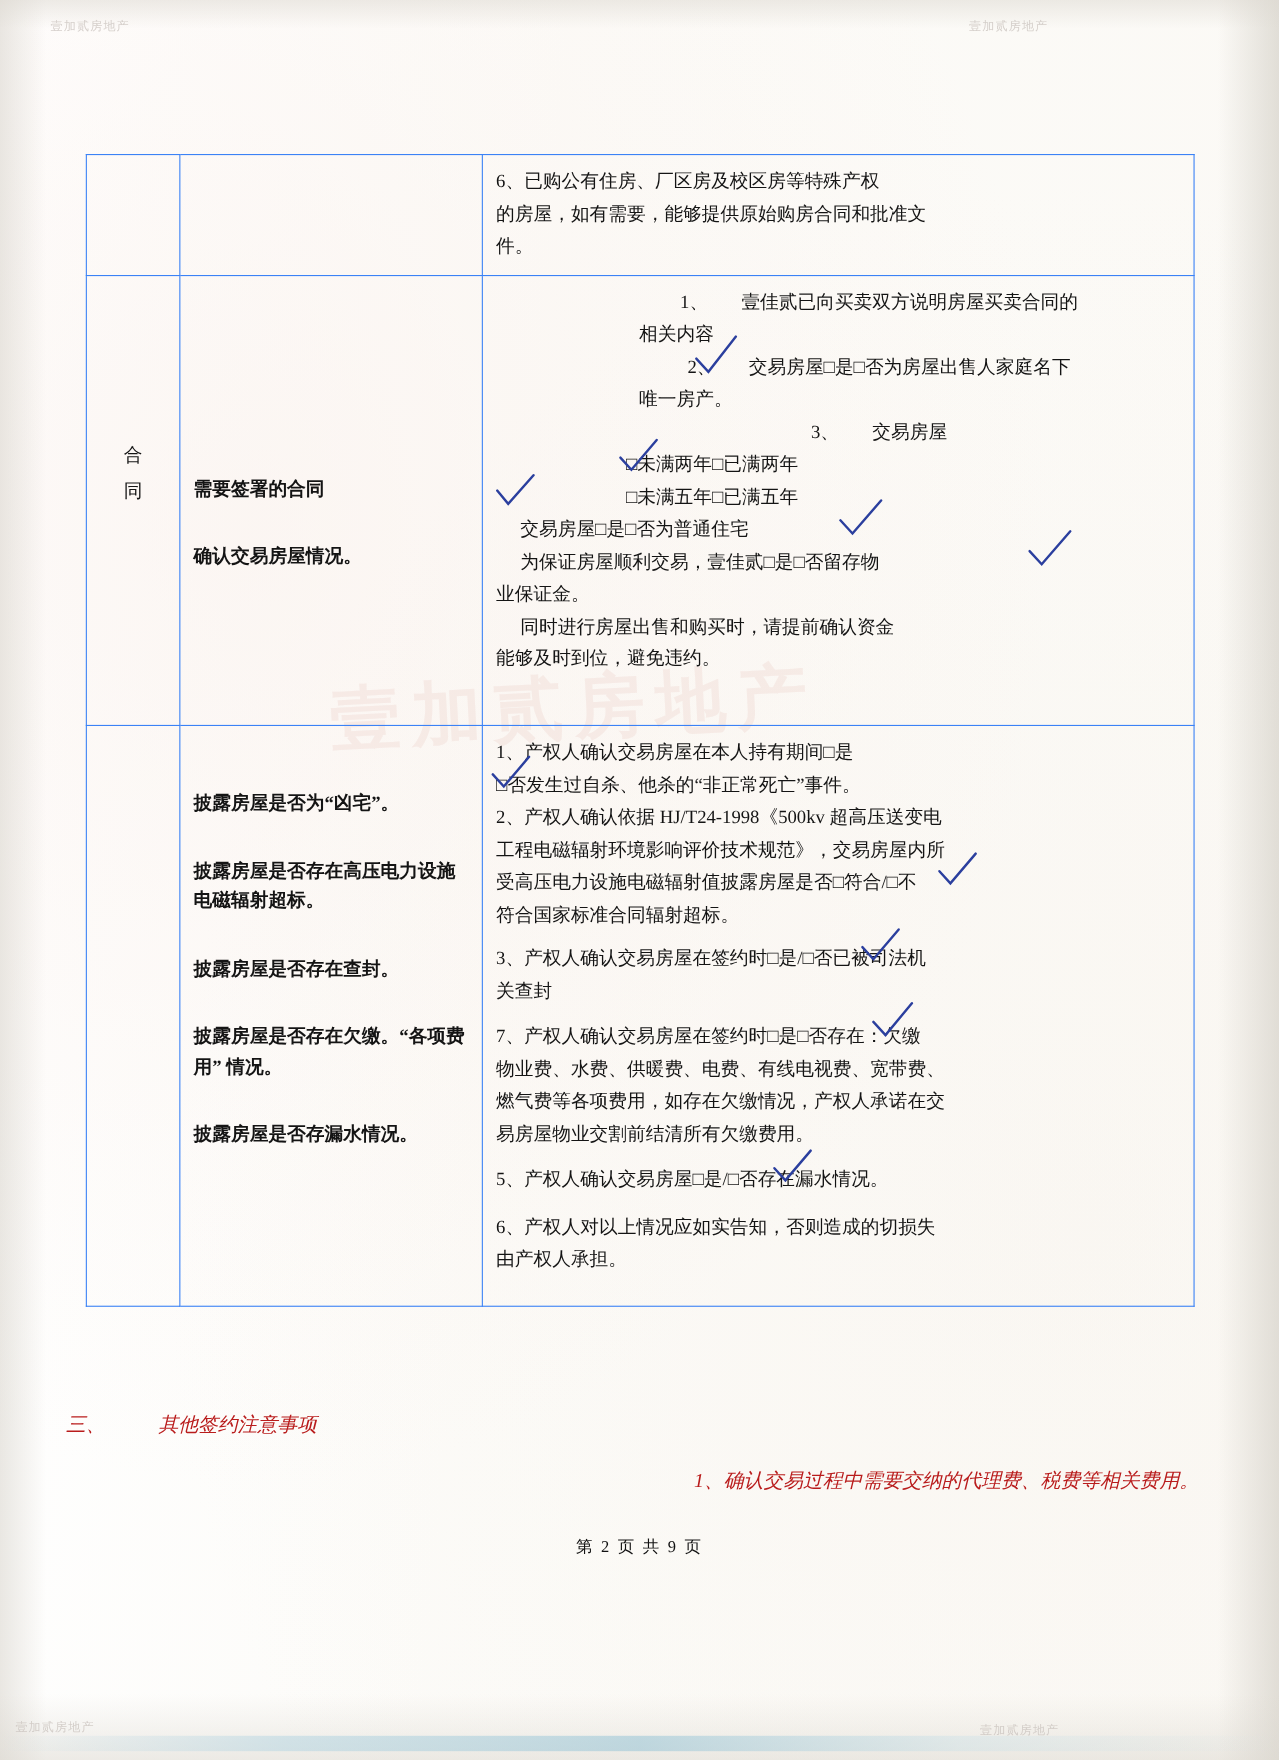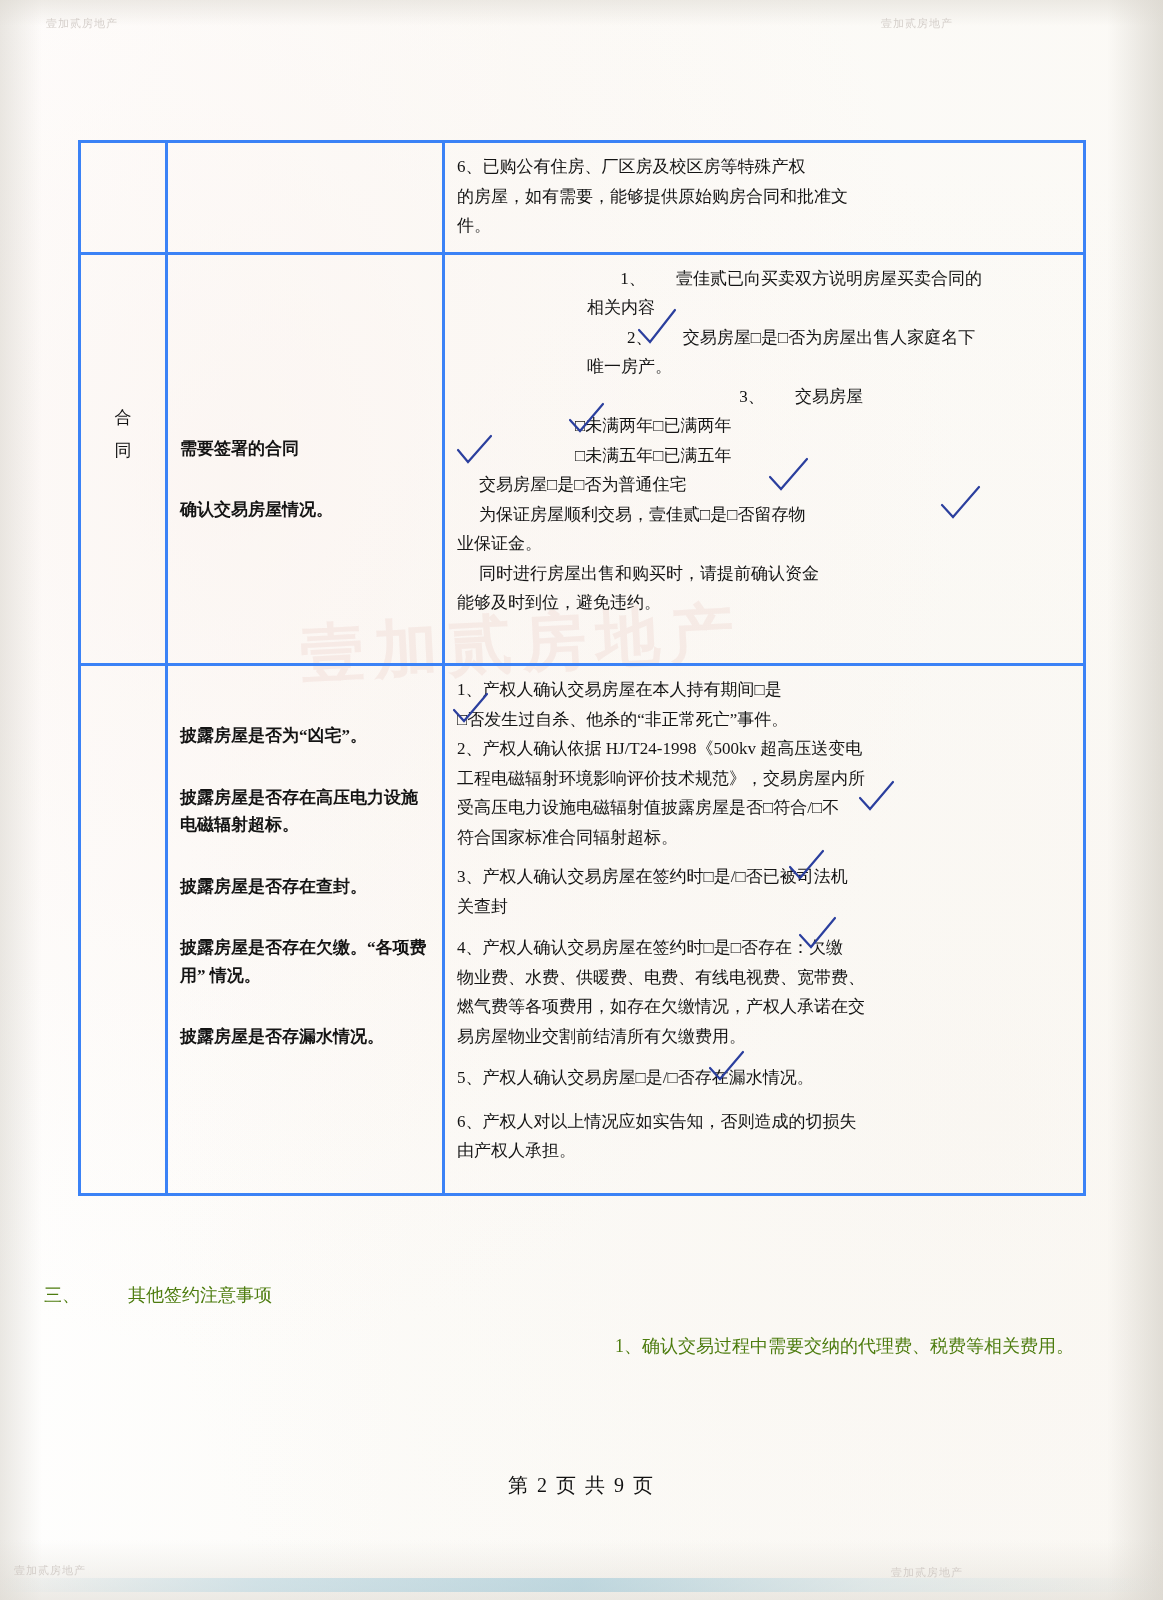--- a/index.html
+++ b/index.html
@@ -145,21 +145,21 @@
   
   table.doc {
     position: absolute;
     left: 78px;
     top: 140px;
     width: 1008px;
     border-collapse: collapse;
     table-layout: fixed;
   }
   table.doc td {
-    border: 3px solid #3b82f6;
+    border: 1px solid #3b82f6;
     vertical-align: top;
     padding: 10px 12px;
     font-size: 17px;
     line-height: 1.62;
     color: #141414;
   }
   td.col-cat { width: 60px; text-align: center; padding-top: 0; }
   td.col-item { width: 250px; }
   td.col-body { width: auto; }
 
@@ -188,38 +188,39 @@
   .tick {
     position: absolute;
     pointer-events: none;
     color: #2b3f9e;
   }
   .tick svg { display: block; }
 
   
   .section {
     position: absolute;
-    left: 44px;
+    left: 60px;
     width: 1030px;
     font-size: 18px;
-    color: #4d7c0f;
+    color: #b91c1c;
     line-height: 1.6;
+    font-style: italic;
   }
   .sec-title { top: 1281px; }
   .sec-title .lead { display: inline-block; width: 84px; }
   .sec-l1 { top: 1332px; text-align: right; }
   .sec-l2 { top: 1382px; }
 
   .footer {
     position: absolute;
     left: 0;
     right: 0;
-    top: 1472px;
+    top: 1397px;
     text-align: center;
-    font-size: 20px;
+    font-size: 15px;
     color: #111;
     letter-spacing: 2px;
   }
 
   .bottom-band {
     position: absolute;
     left: 0; right: 0; bottom: 8px;
     height: 14px;
     background: linear-gradient(90deg, rgba(255,255,255,0) 0%, rgba(183,214,226,.55) 22%, rgba(150,196,214,.55) 50%, rgba(200,224,232,.4) 75%, rgba(255,255,255,0) 100%);
     pointer-events: none;
@@ -362,21 +363,21 @@
           <span>3、产权人确认交易房屋在签约时□是/□否已被司法机</span>
           <span class="tick" style="left:330px; top:-14px;">
             <svg width="40" height="34" viewBox="0 0 40 34">
                   <path d="M3 18 L13 29 L36 2" fill="none" stroke="#2b3f9e" stroke-width="2.2" stroke-linecap="round"></path>
                 </svg>
           </span>
         </p>
         <p class="body-p">关查封</p>
         <div style="height:12px"></div>
         <p class="body-p" style="position:relative">
-          <span>4、产权人确认交易房屋在签约时□是□否存在：欠缴</span>
+          <span>7、产权人确认交易房屋在签约时□是□否存在：欠缴</span>
           <span class="tick" style="left:340px; top:-18px;">
             <svg width="42" height="36" viewBox="0 0 42 36">
                   <path d="M3 19 L14 31 L38 2" fill="none" stroke="#2b3f9e" stroke-width="2.2" stroke-linecap="round"></path>
                 </svg>
           </span>
         </p>
         <p class="body-p">物业费、水费、供暖费、电费、有线电视费、宽带费、</p>
         <p class="body-p">燃气费等各项费用，如存在欠缴情况，产权人承诺在交</p>
         <p class="body-p">易房屋物业交割前结清所有欠缴费用。</p>
         <div style="height:12px"></div>

